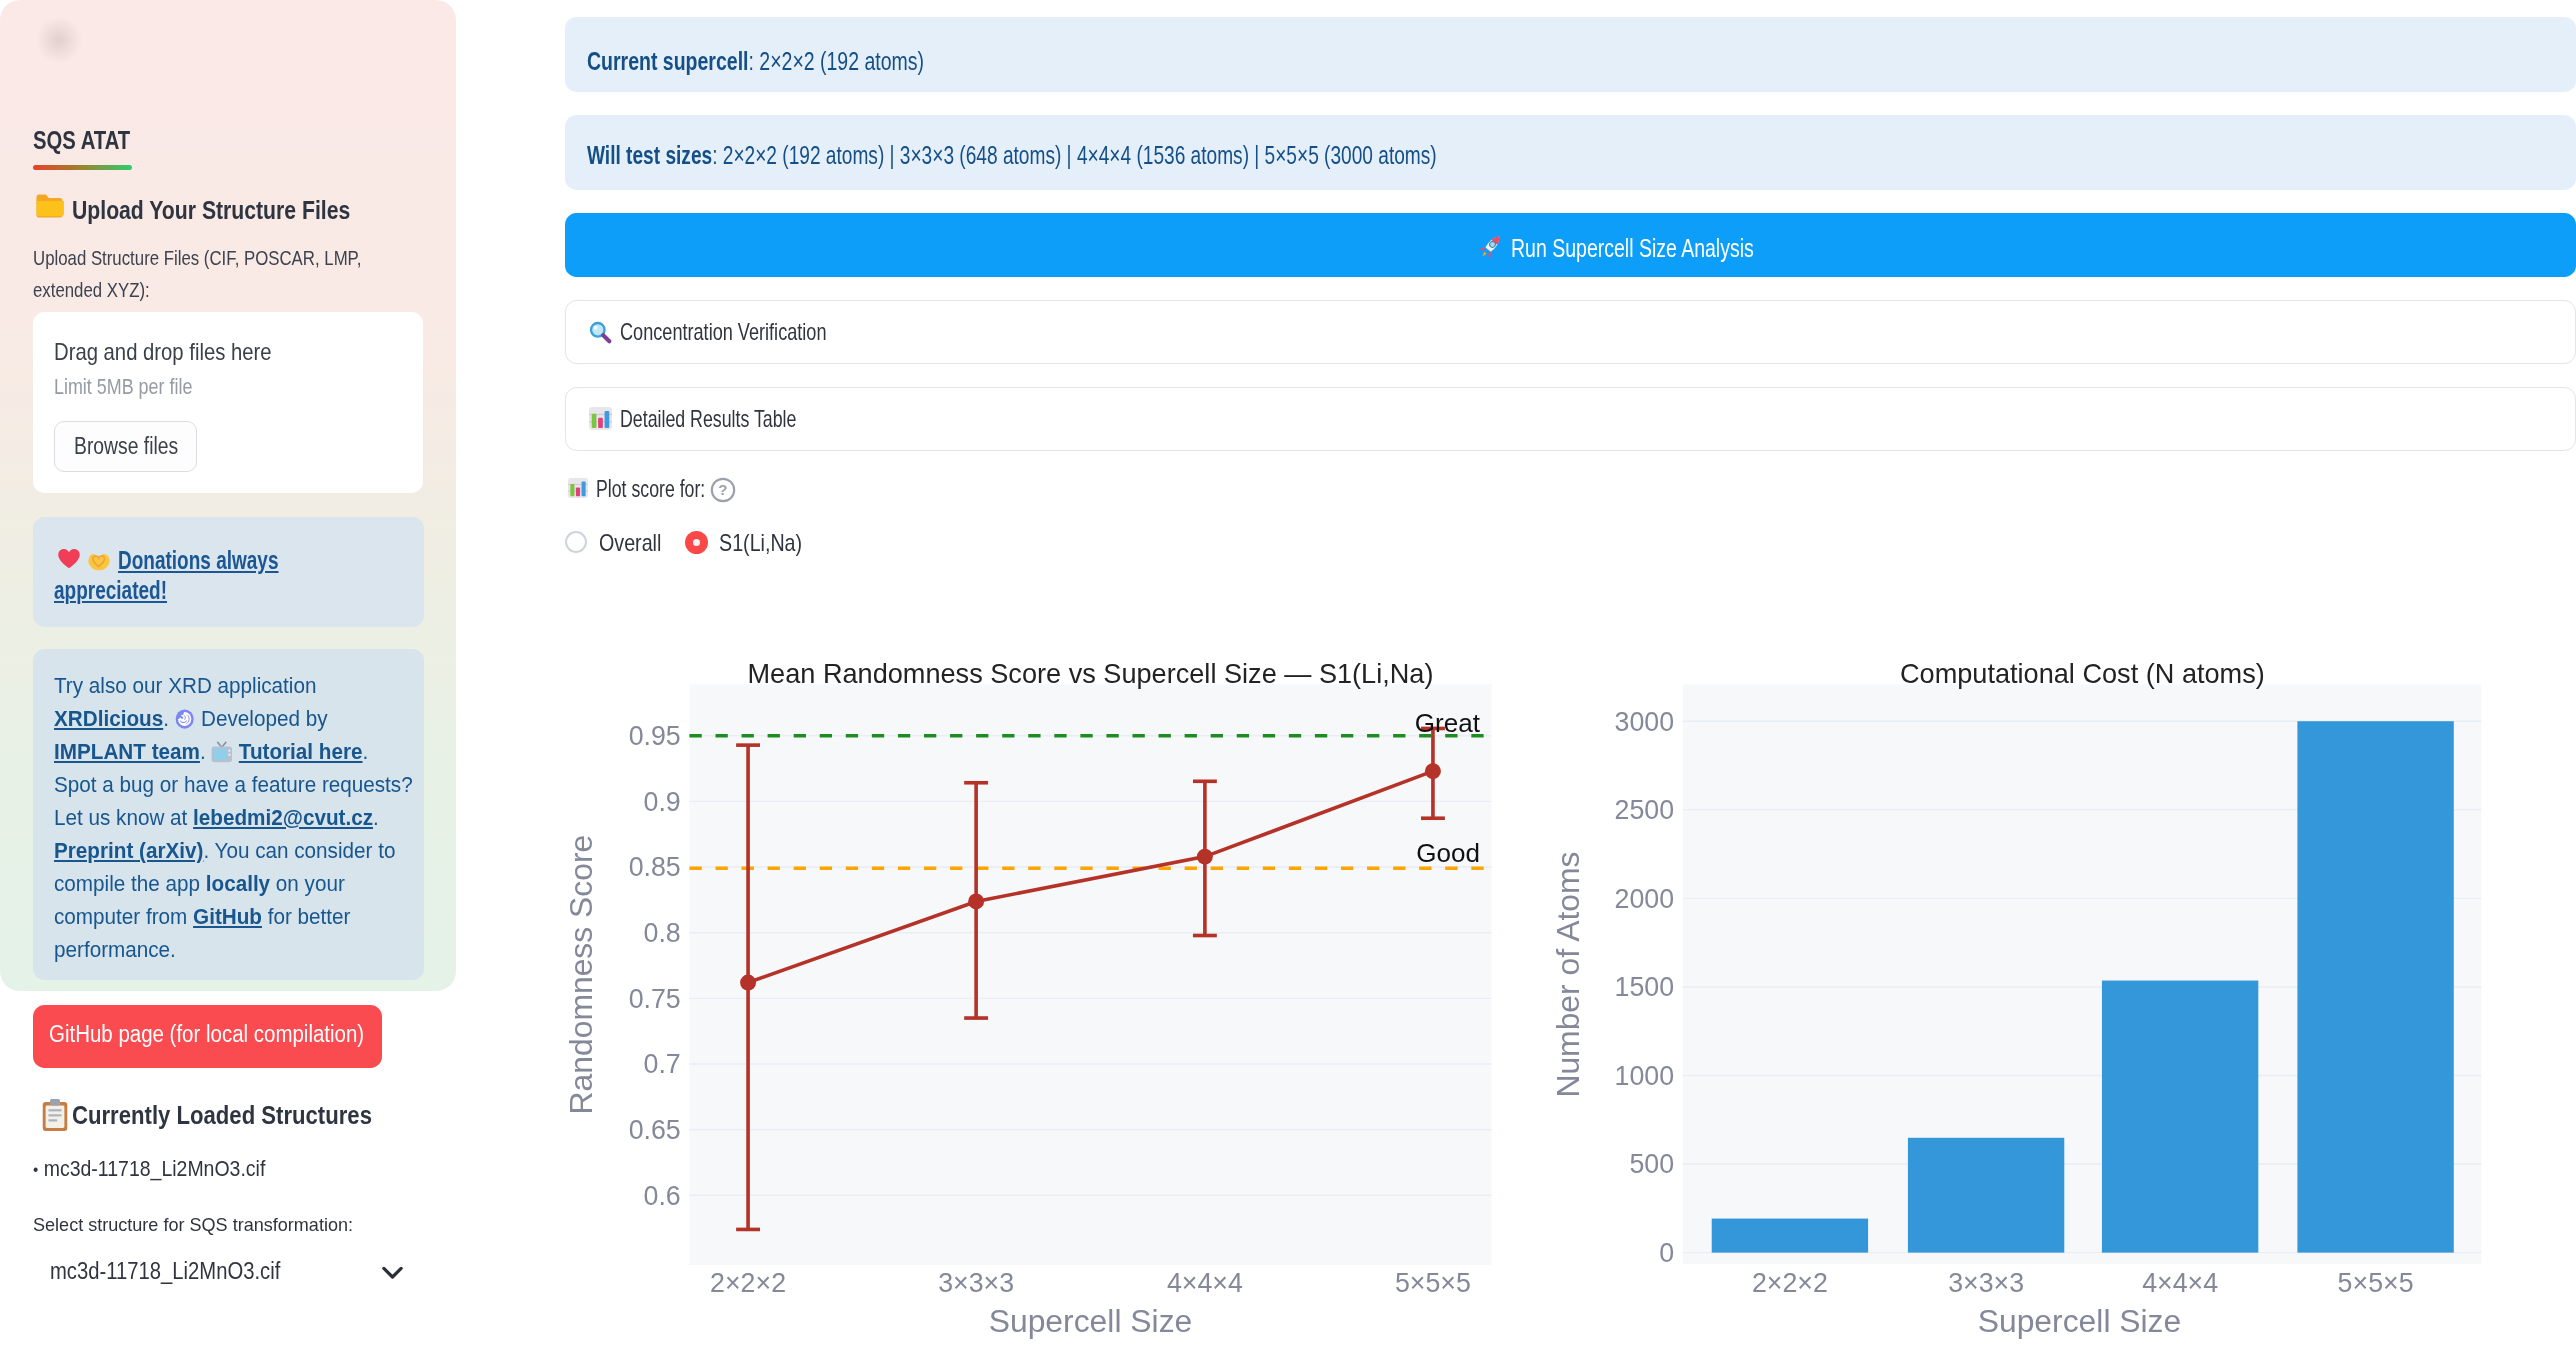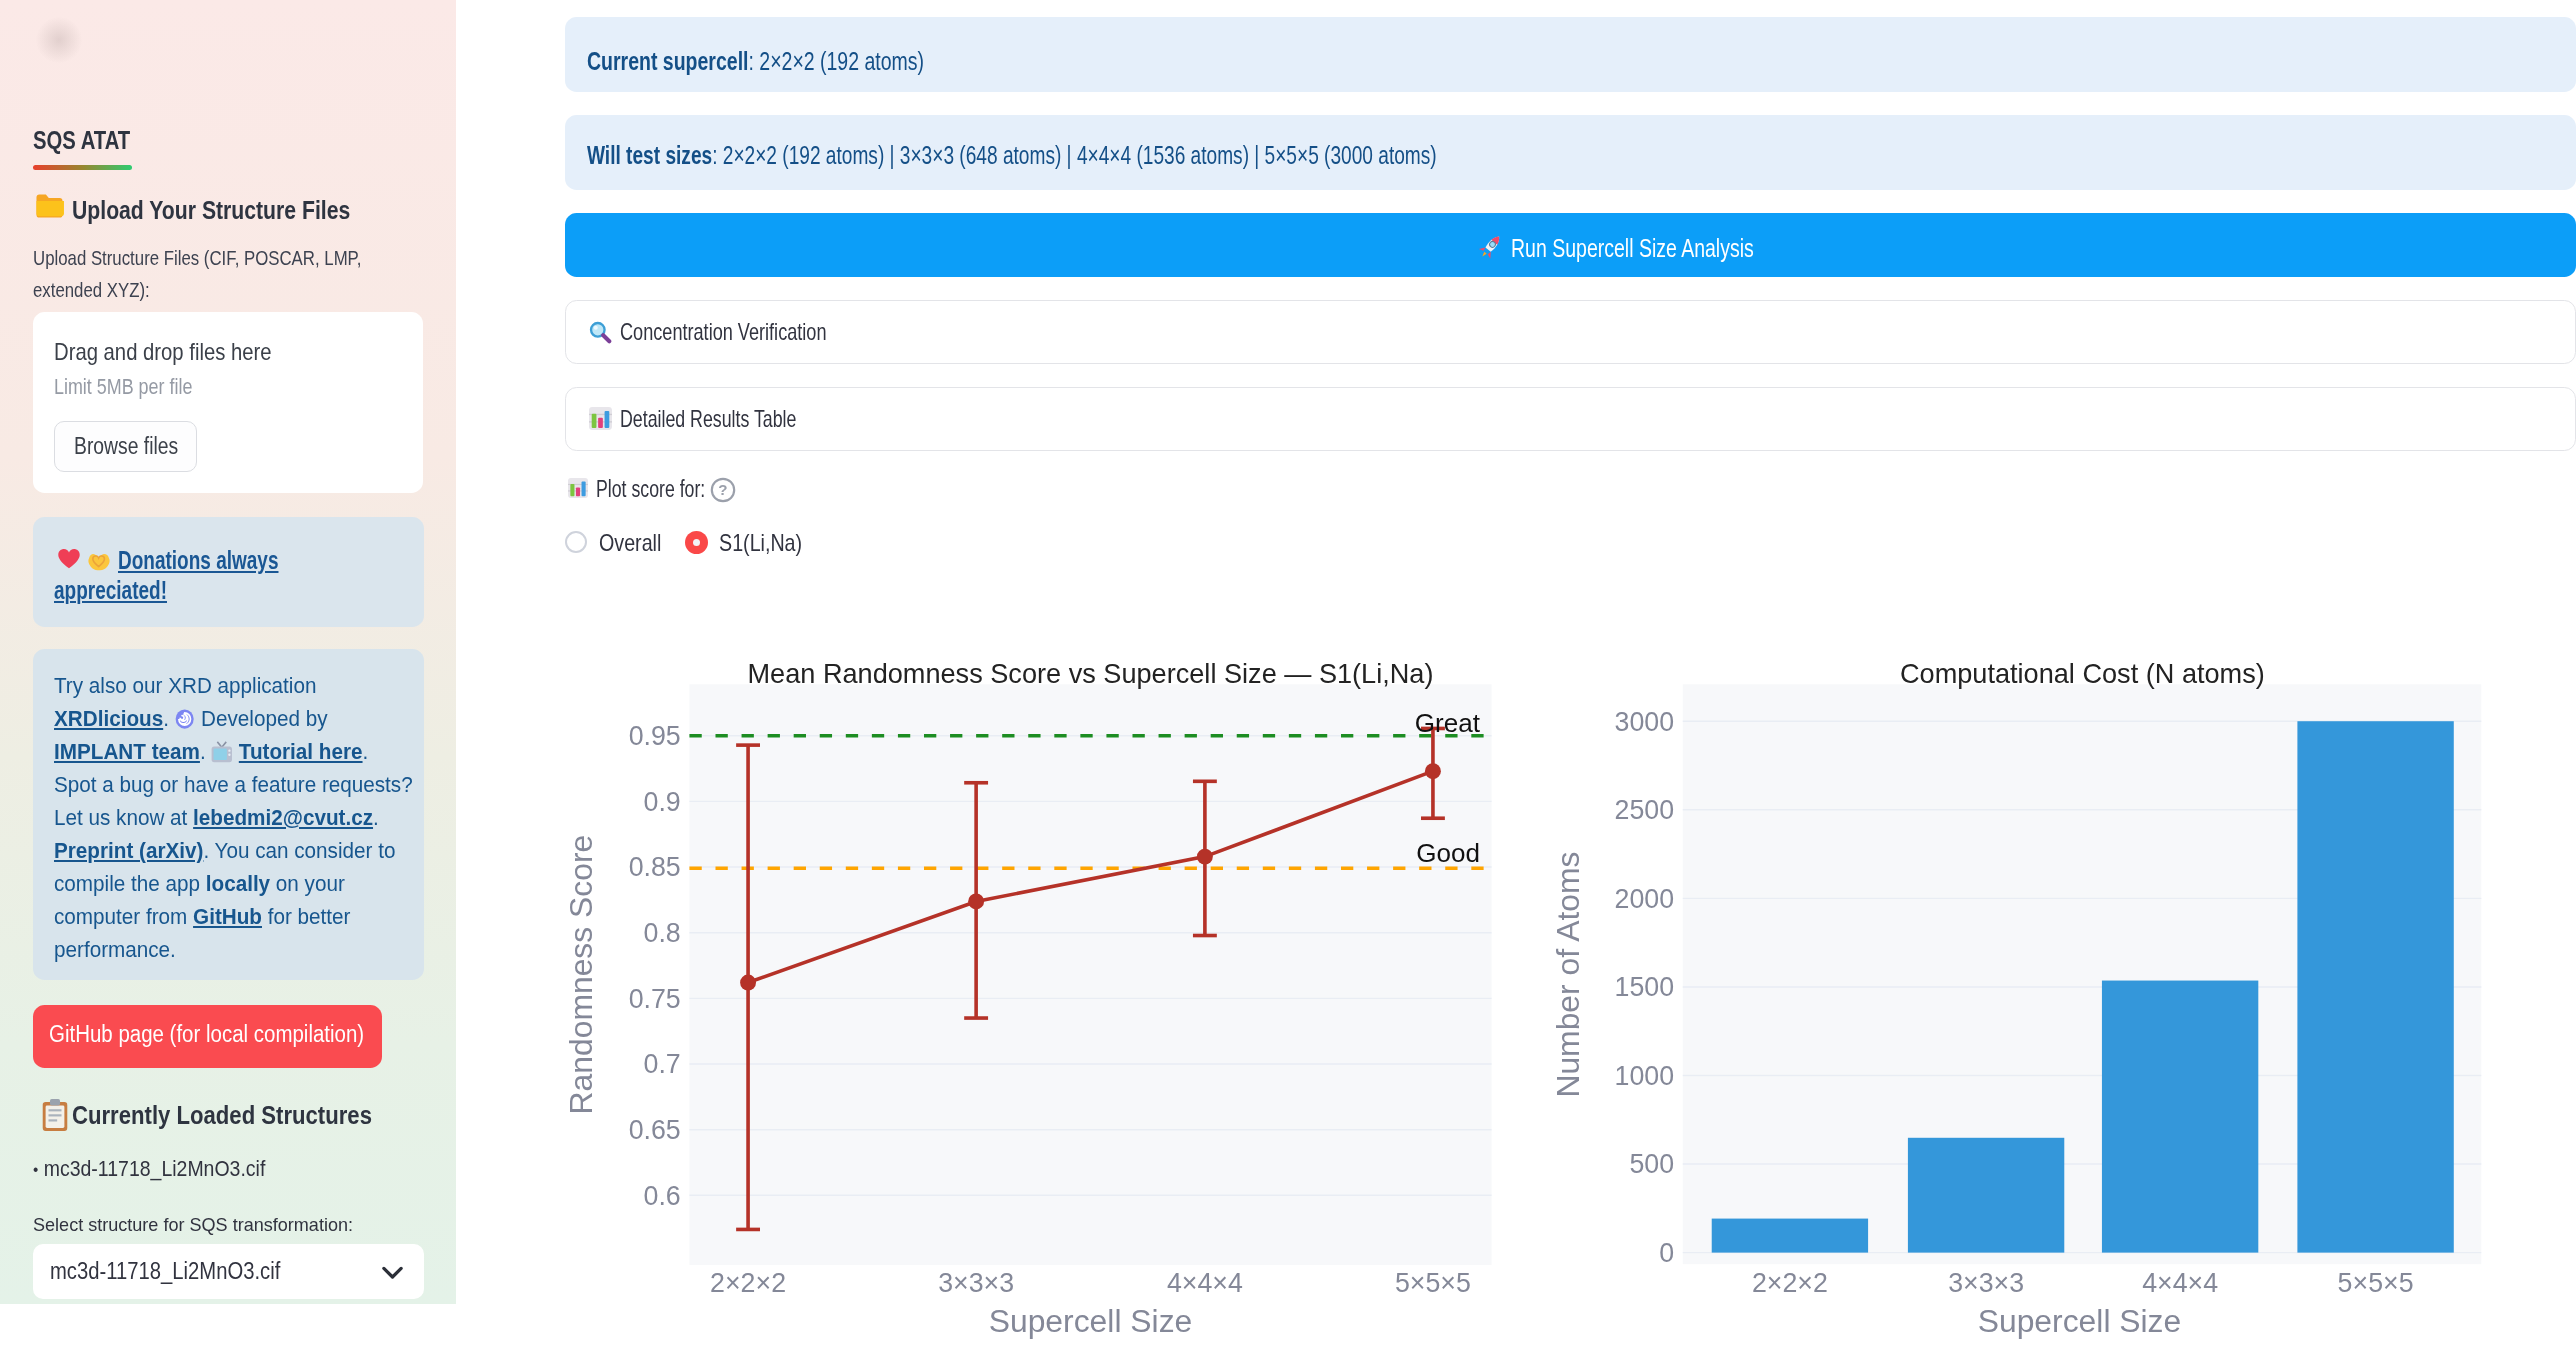--- a/index.html
+++ b/index.html
@@ -1,21 +1,21 @@
 <!DOCTYPE html>
 <html style="font-size:11.6px"><head>
 <meta charset="utf-8">
 <style>
   * { margin:0; padding:0; box-sizing:border-box; }
   html,body { width:2576px; height:1348px; overflow:hidden; background:#ffffff;
     font-family:"Liberation Sans", sans-serif; }
   .abs { position:absolute; }
   .t { position:absolute; white-space:nowrap; transform-origin:0 0; }
-  #sb { position:absolute; left:0; top:0; width:456px; height:1304px;
-    background:linear-gradient(180deg,#fbe9e7 0%,#f8eae4 35%,#eeeee3 58%,#e7f1e6 80%,#e4f2e8 100%); }
+  #sb { position:absolute; left:0; top:0; width:456px; height:991px;
+    background:linear-gradient(180deg,#fbe9e7 0%,#f8eae4 35%,#eeeee3 58%,#e7f1e6 80%,#e4f2e8 100%);border-radius:20px; }
 </style>
 </head>
 <body>
 
 <div id="sb">
   <div class="abs" style="left:36px;top:16.6px;width:46px;height:46px;border-radius:50%;background:radial-gradient(circle,rgba(95,75,75,0.16),rgba(95,75,75,0.0) 72%);"></div>
 
   <div class="t" style="left:33px;top:127px;font-size:26px;font-weight:700;color:#2e3440;transform:scaleX(.78);line-height:26px;">SQS ATAT</div>
   <div class="abs" style="left:33px;top:165px;width:99px;height:5px;border-radius:2.9px;background:linear-gradient(90deg,#e8402d,#98862f 50%,#2ecc71);"></div>
 

